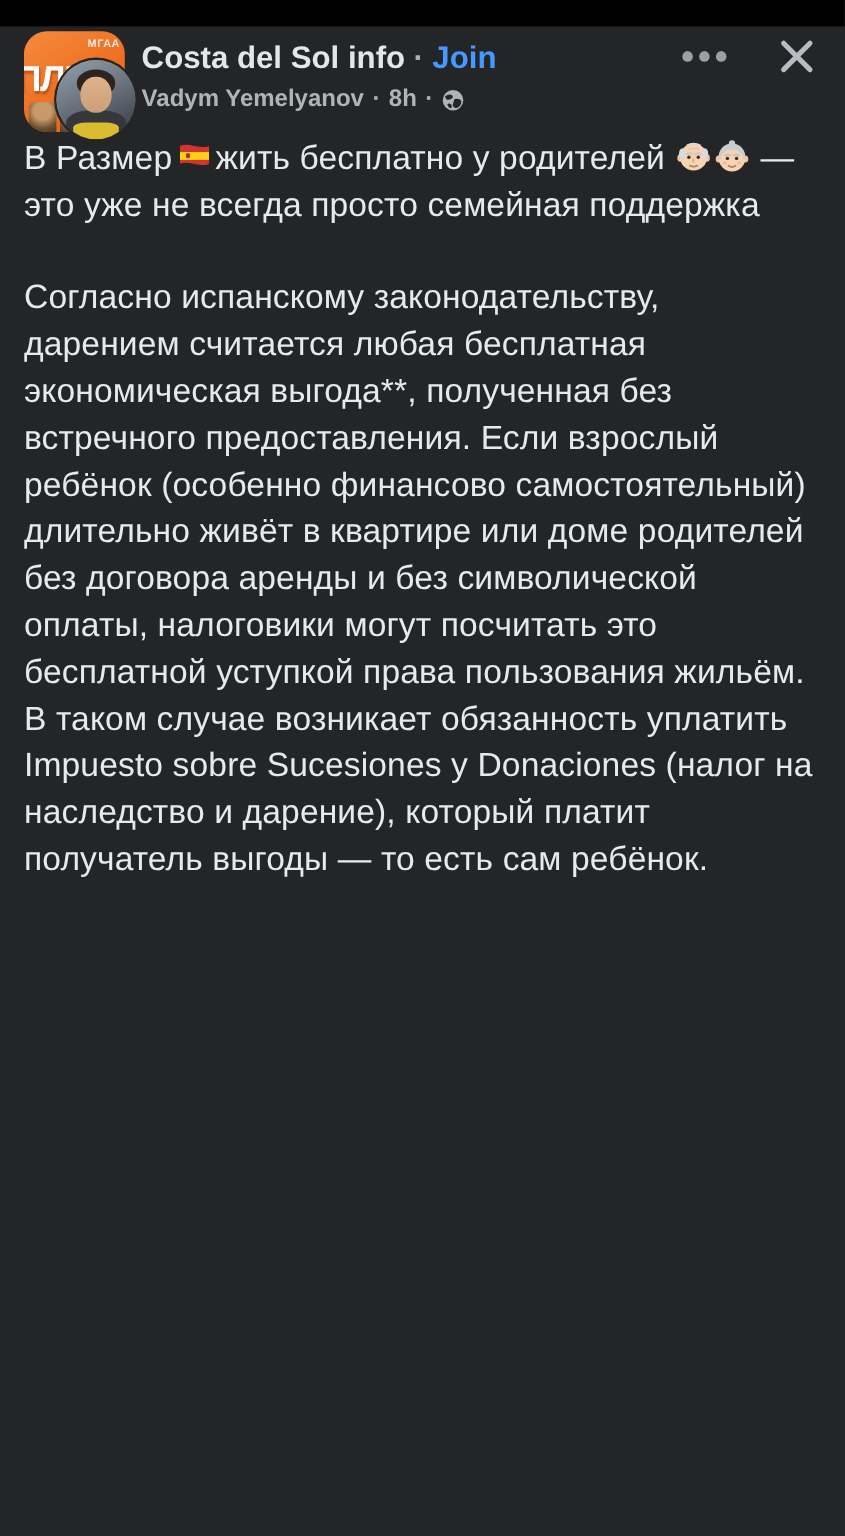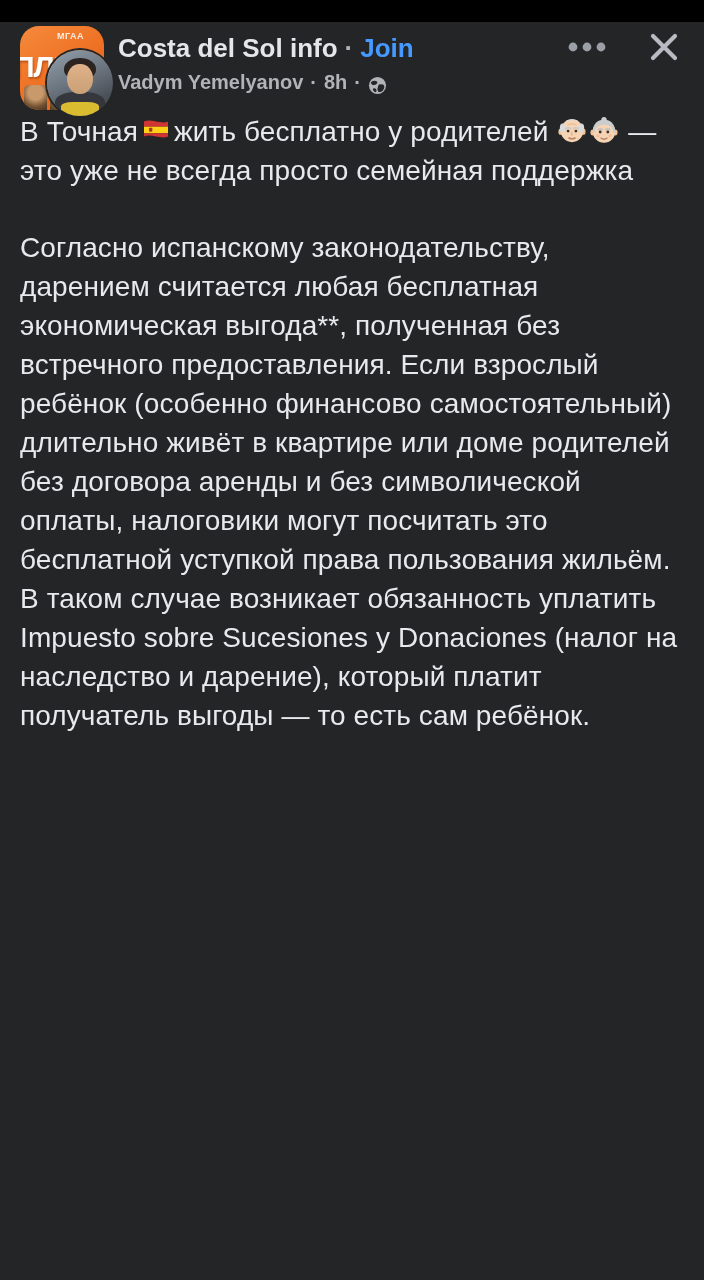--- a/index.html
+++ b/index.html
@@ -12,21 +12,21 @@
   .top-black-bar { height:22px; background:#000; }
 
   
   .header { display:flex; align-items:flex-start; height:90px; padding:4px 22px 0 20px; }
   .avatar-stack { position:relative; width:94px; height:92px; flex:none; cursor:pointer; }
   .group-thumb {
     position:absolute; left:0; top:0; width:84px; height:84px; border-radius:19px;
     background:linear-gradient(145deg,#f58a3d 0%,#ee6f22 55%,#e05e16 100%);
     overflow:hidden;
   }
-  .thumb-tiny { position:absolute; top:5px; right:20px; font-size:9px; font-weight:700; color:rgba(255,255,255,.85); letter-spacing:.5px; }
+  .thumb-tiny { position:absolute; top:5px; right:4px; font-size:9px; font-weight:700; color:rgba(255,255,255,.85); letter-spacing:.5px; }
   .thumb-main {
     position:absolute; top:24px; left:-7px; font-size:30px; font-weight:900; color:#fff;
     letter-spacing:-1px; text-shadow:1px 2px 2px rgba(120,40,0,.45); font-style:normal; white-space:nowrap;
   }
   .thumb-date { position:absolute; top:32px; right:1px; font-size:12px; font-weight:700; color:#fff; text-shadow:1px 1px 1px rgba(120,40,0,.4); }
   .thumb-faces { position:absolute; left:0; right:0; bottom:0; height:25px; display:flex; gap:3px; padding:0 4px; }
   .thumb-face { flex:1; border-radius:5px 5px 0 0; background:radial-gradient(circle at 50% 30%, #c8996a 0 35%, #6e4f30 70%, #4a3520 100%); }
   .thumb-face:nth-child(2){ background:radial-gradient(circle at 50% 30%, #d3a878 0 35%, #7a5a38 70%, #503a24 100%); }
   .profile-circle {
     position:absolute; left:27px; top:24px; width:66px; height:66px; border-radius:50%;
@@ -35,21 +35,21 @@
   }
   .pc-hair { position:absolute; left:17px; top:8px; width:32px; height:22px; border-radius:50% 50% 45% 45%; background:#2b2420; }
   .pc-face { position:absolute; left:20px; top:14px; width:26px; height:30px; border-radius:48%; background:linear-gradient(180deg,#e0b289 0%,#caa077 100%); }
   .pc-body { position:absolute; left:8px; top:42px; width:50px; height:26px; border-radius:40% 40% 0 0; background:#35373c; }
   .pc-vest { position:absolute; left:14px; top:52px; width:38px; height:14px; background:#d9bc2f; border-radius:30% 30% 0 0; }
 
   .header-text { margin-left:4px; padding-top:5px; min-width:0; }
   .title-row { font-size:26px; font-weight:700; line-height:34px; color:#e4e6eb; white-space:nowrap; }
   .title-dot { color:#b0b3b8; font-weight:700; margin:0 7px; }
   .join-link { color:#4599ff; cursor:pointer; }
-  .byline-row { margin-top:4px; display:flex; align-items:flex-end; font-size:20px; font-weight:600; color:#b0b3b8; line-height:26px; }
+  .byline-row { margin-top:4px; display:flex; align-items:center; font-size:20px; font-weight:600; color:#b0b3b8; line-height:26px; }
   .byline-dot { margin:0 7px; font-weight:700; }
   .byline-row svg { margin-top:2px; }
   .header-actions { margin-left:auto; display:flex; align-items:center; gap:40px; height:42px; }
   .icon-btn { display:flex; align-items:center; justify-content:center; cursor:pointer; background:none; border:none; padding:0; }
 
   
   .post-body { padding:0 20px 0 20px; font-size:28px; line-height:39px; color:#e7e9ec; letter-spacing:.1px; }
   .post-body p { margin:0 0 38px 0; }
   .post-body p:last-child { margin-bottom:0; }
   .emoji { display:inline-block; width:30px; height:30px; vertical-align:-4px; margin:0 3px; }
@@ -117,21 +117,21 @@
           <path d="M7 7 L29 29 M29 7 L7 29" stroke="#b8bbc1" stroke-width="4.2" stroke-linecap="round" fill="none"></path>
         </svg>
       </span>
     </button>
   </div>
 </div>
 
 <div class="post-body">
 
   <p>
-    <span>В Точная</span><span class="emoji"><svg width="30" height="30" viewBox="0 0 32 32">
+    <span>В Размер</span><span class="emoji"><svg width="30" height="30" viewBox="0 0 32 32">
         <defs>
             <clipPath id="flagclip">
               <path d="M3 7 C11 3.5 21 10.5 29 7 L29 23 C21 26.5 11 19.5 3 23 Z"></path>
             </clipPath>
           </defs>
         <g clip-path="url(#flagclip)">
           <rect x="3" y="3" width="26" height="9.5" fill="#d03433"></rect>
           <rect x="3" y="12.5" width="26" height="7" fill="#fcd116"></rect>
           <rect x="3" y="19.5" width="26" height="8" fill="#d03433"></rect>
           <rect x="8.5" y="13.5" width="3.6" height="4.4" rx="1" fill="#a8352c"></rect>

